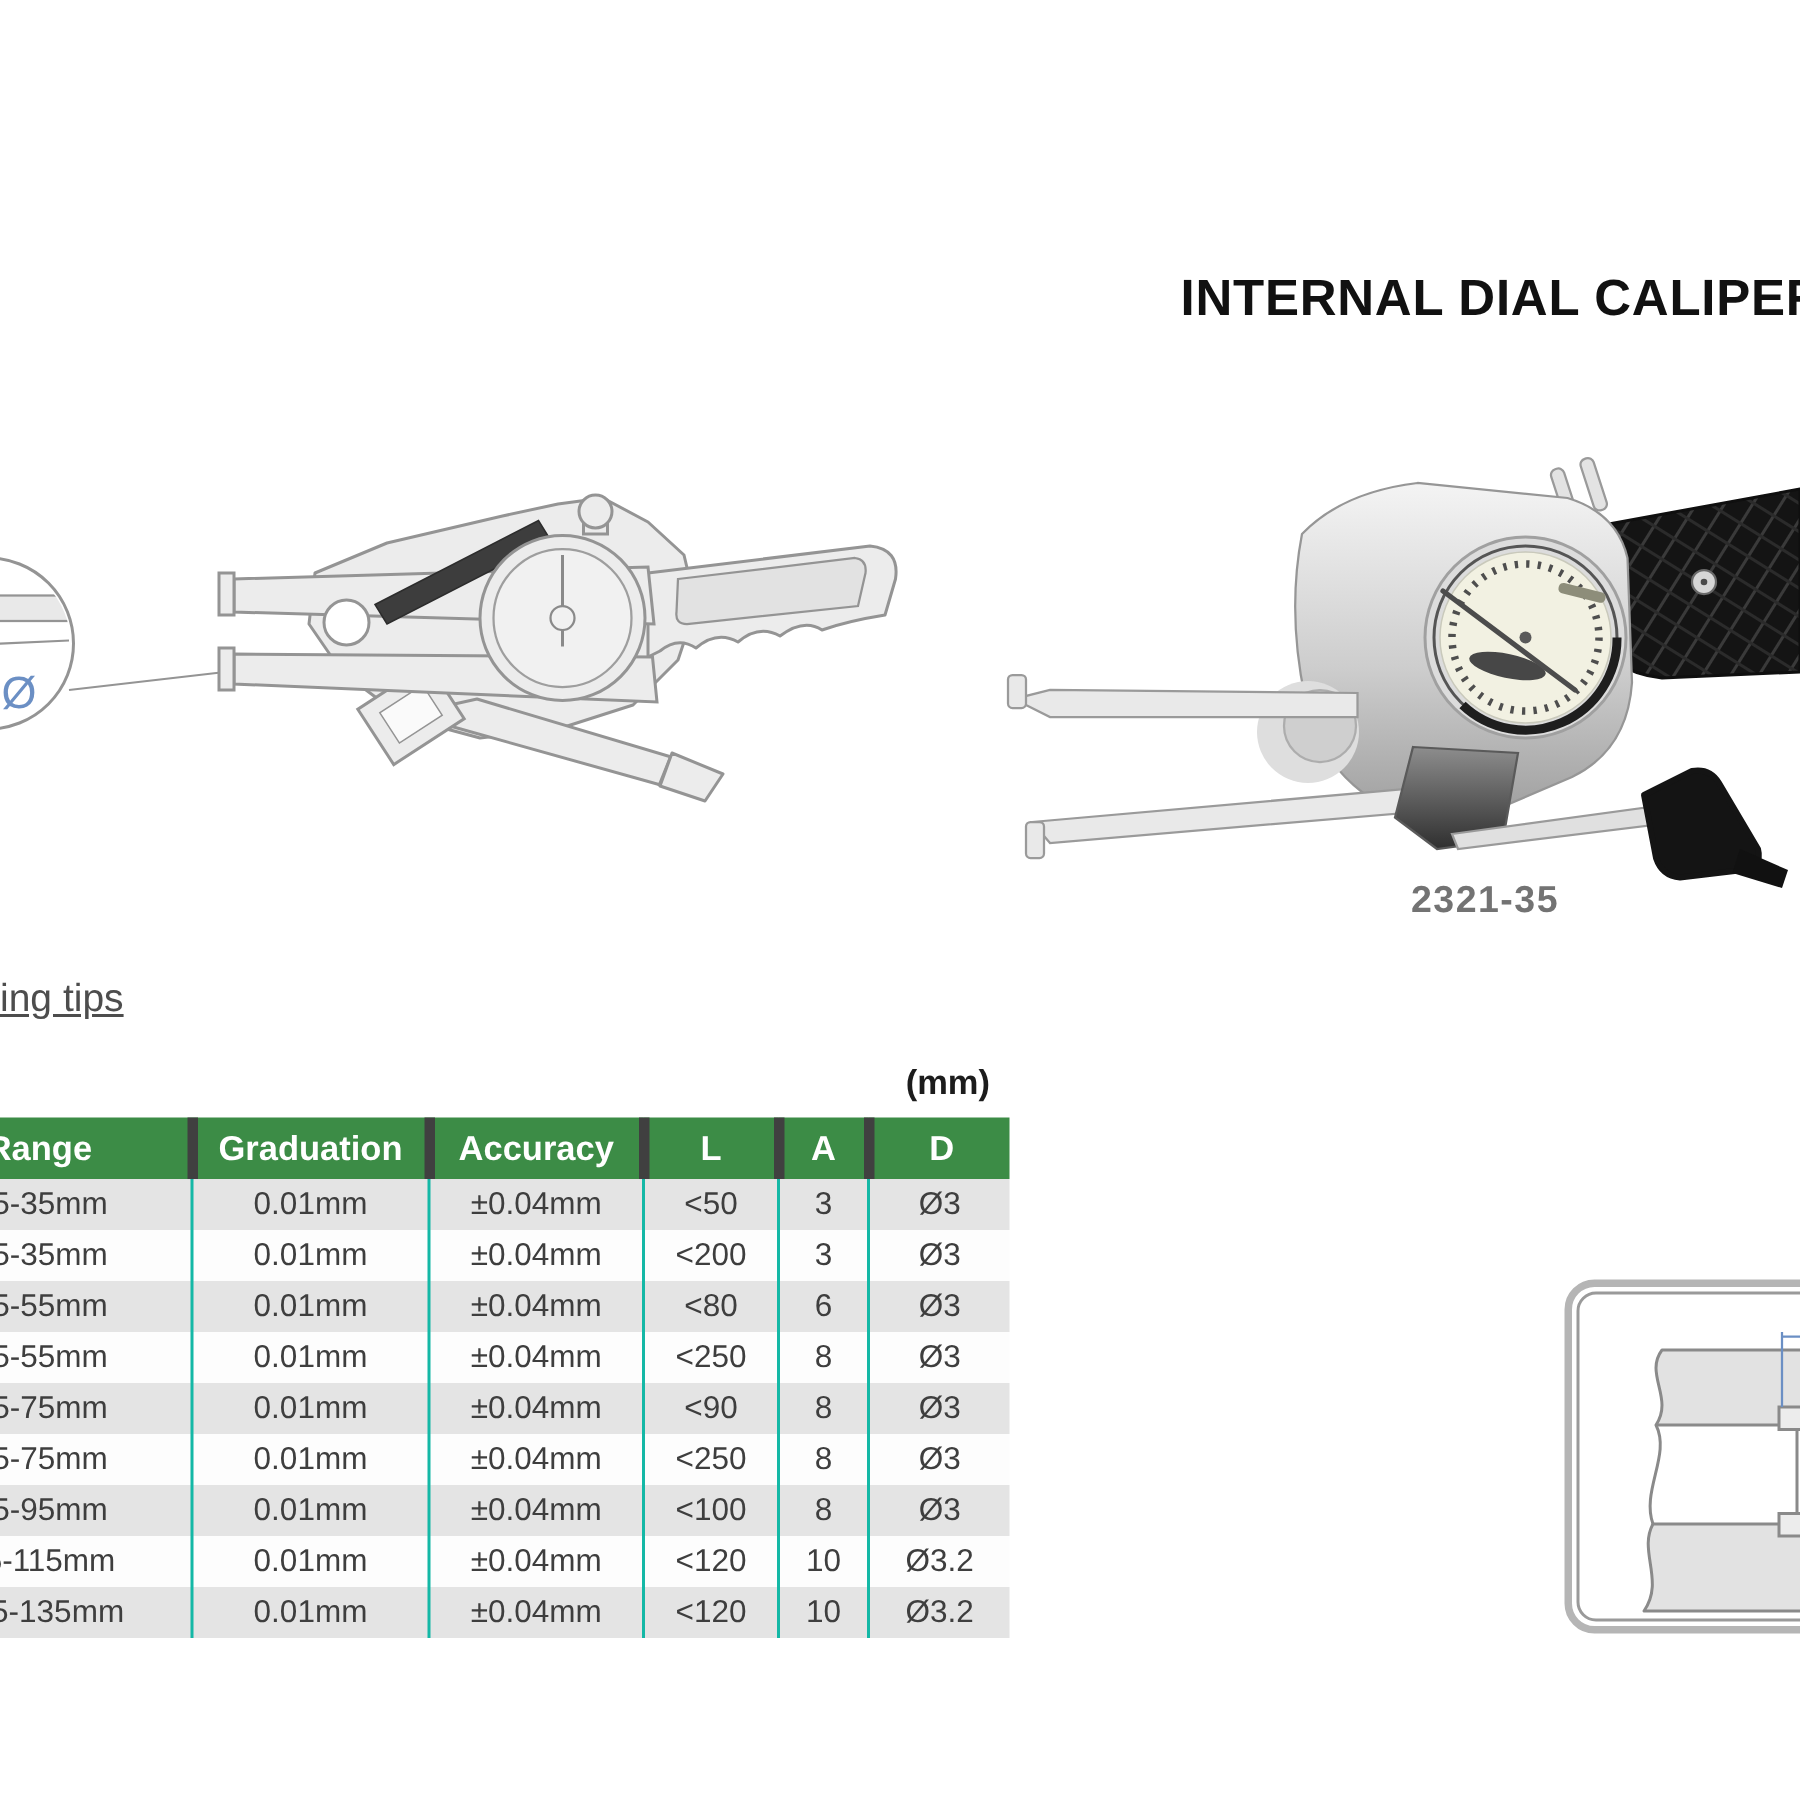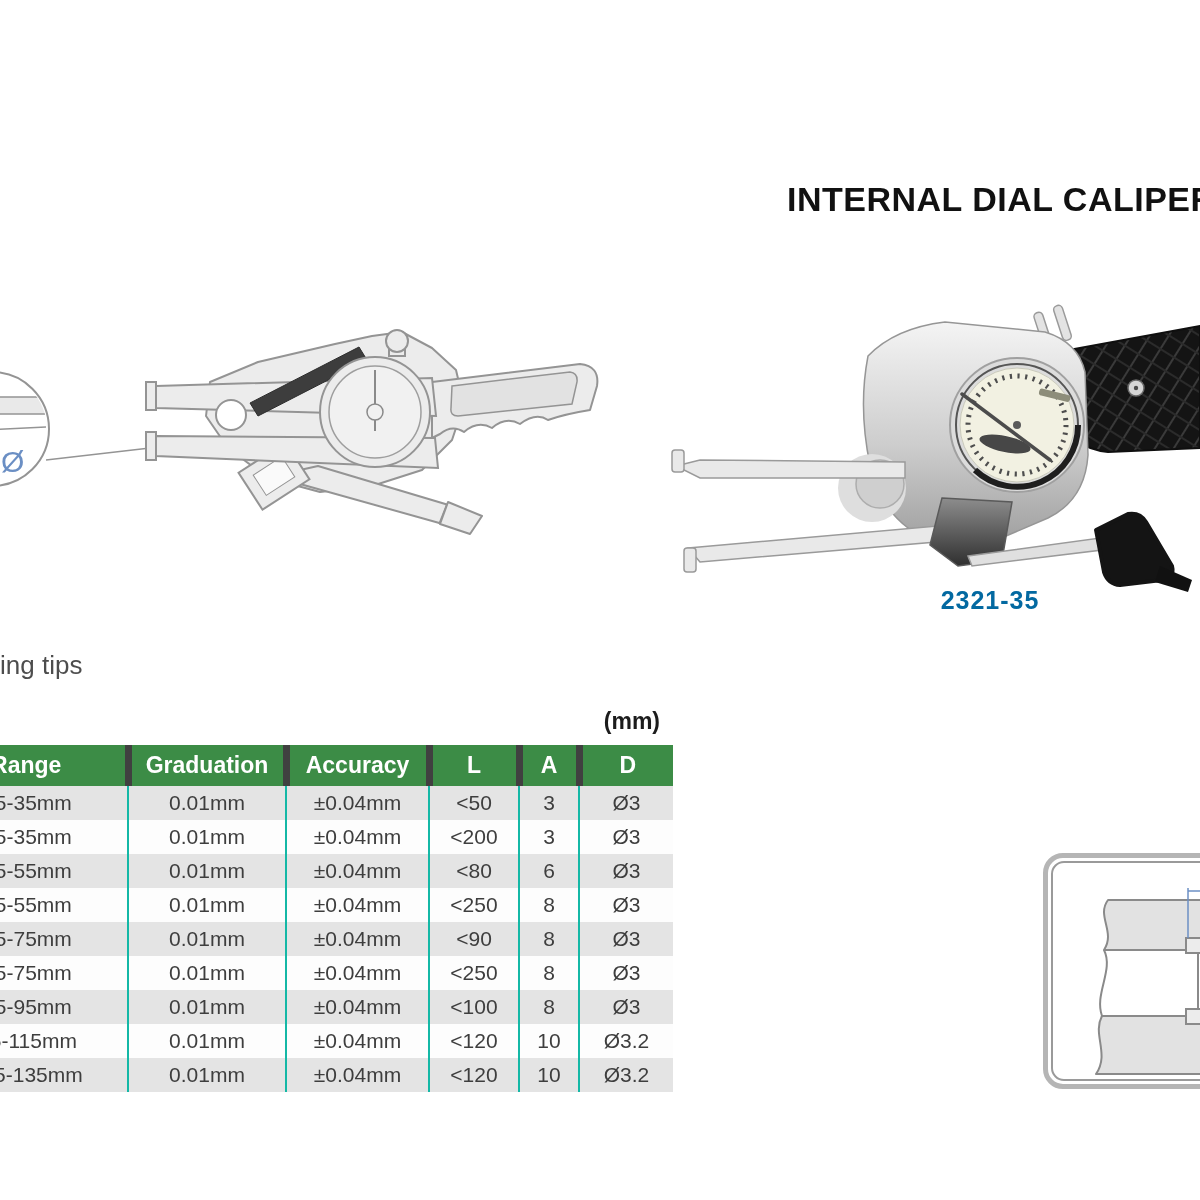--- a/index.html
+++ b/index.html
@@ -17,34 +17,35 @@
     left: 787px; top: 180px;
     font-size: 34px; font-weight: bold; color: #111;
     white-space: nowrap; letter-spacing: 0.5px;
   }
 
   
   #feature-note {
     left: 0px; top: 650px;
     font-size: 26px; color: #4d4d4d;
     white-space: nowrap;
+    text-decoration: underline;
   }
 
   
   #units-label {
     left: 528px; top: 708px; width: 132px;
     text-align: right;
     font-size: 23px; font-weight: bold; color: #1c1c1c;
   }
 
   
   #model-label {
     left: 900px; top: 586px; width: 180px;
     text-align: center;
-    font-size: 25px; font-weight: bold; color: #0369a1;
+    font-size: 25px; font-weight: bold; color: #737373;
     letter-spacing: 1px;
   }
 
   
   #spec-table {
     position: absolute;
     left: -72px; top: 745px;
     border-collapse: collapse;
     table-layout: fixed;
     width: 745px;

